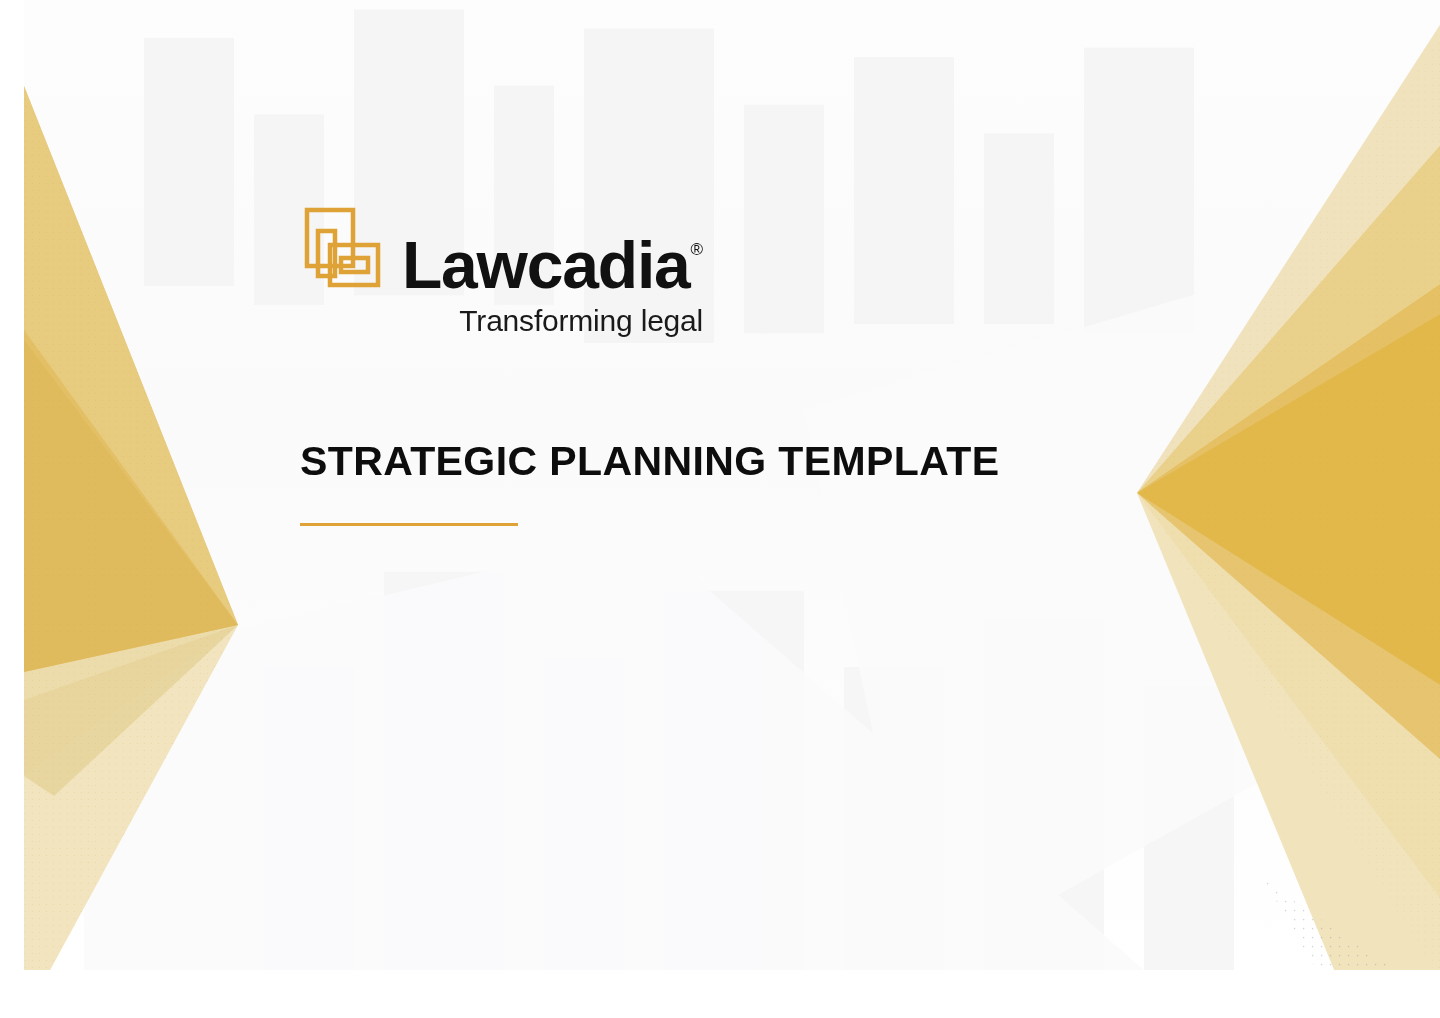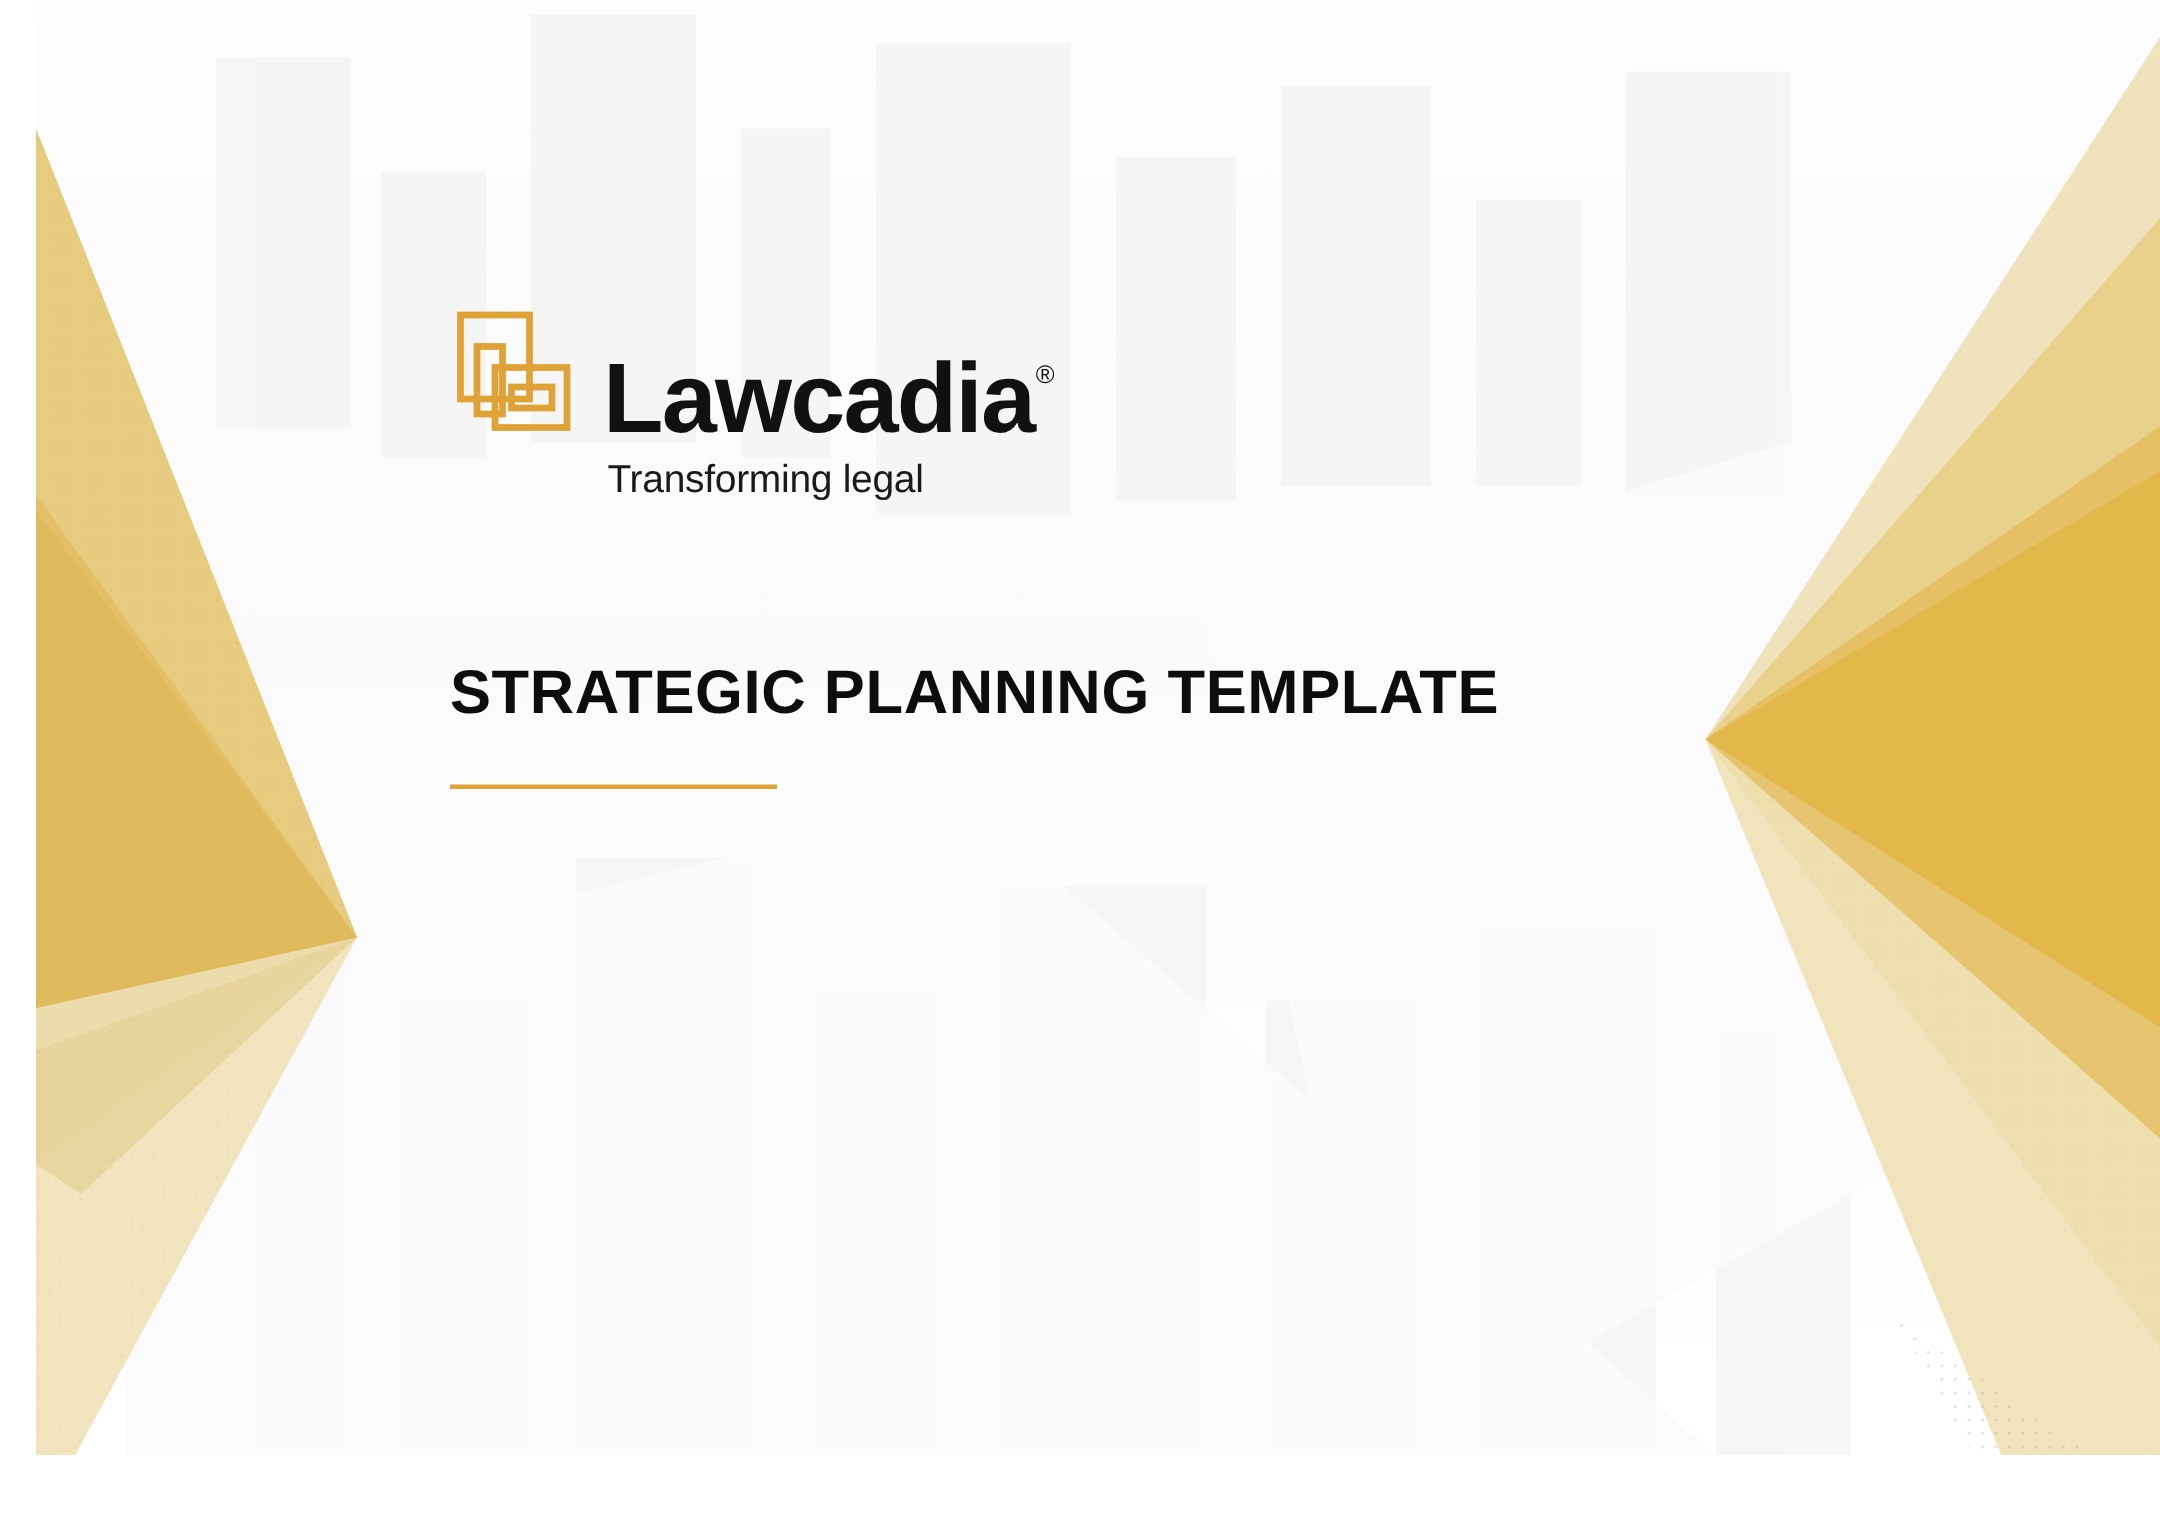--- a/index.html
+++ b/index.html
@@ -88,25 +88,26 @@
     font-family: "Liberation Sans", sans-serif;
     font-size: 17px;
     color: #111111;
     line-height: 1;
     margin-top: 6px;
     margin-left: 1px;
   }
   .wordmark-tagline {
     font-family: "Liberation Sans", sans-serif;
     font-weight: normal;
-    font-size: 26px;
+    font-size: 30px;
     color: #1a1a1a;
     letter-spacing: -0.2px;
     margin-top: 8px;
     margin-left: 3px;
+    text-align: right;
   }
 
   
   .title-block {
     position: absolute;
     left: 0;
     top: 440px;
     width: 880px;
   }
   .main-title {

